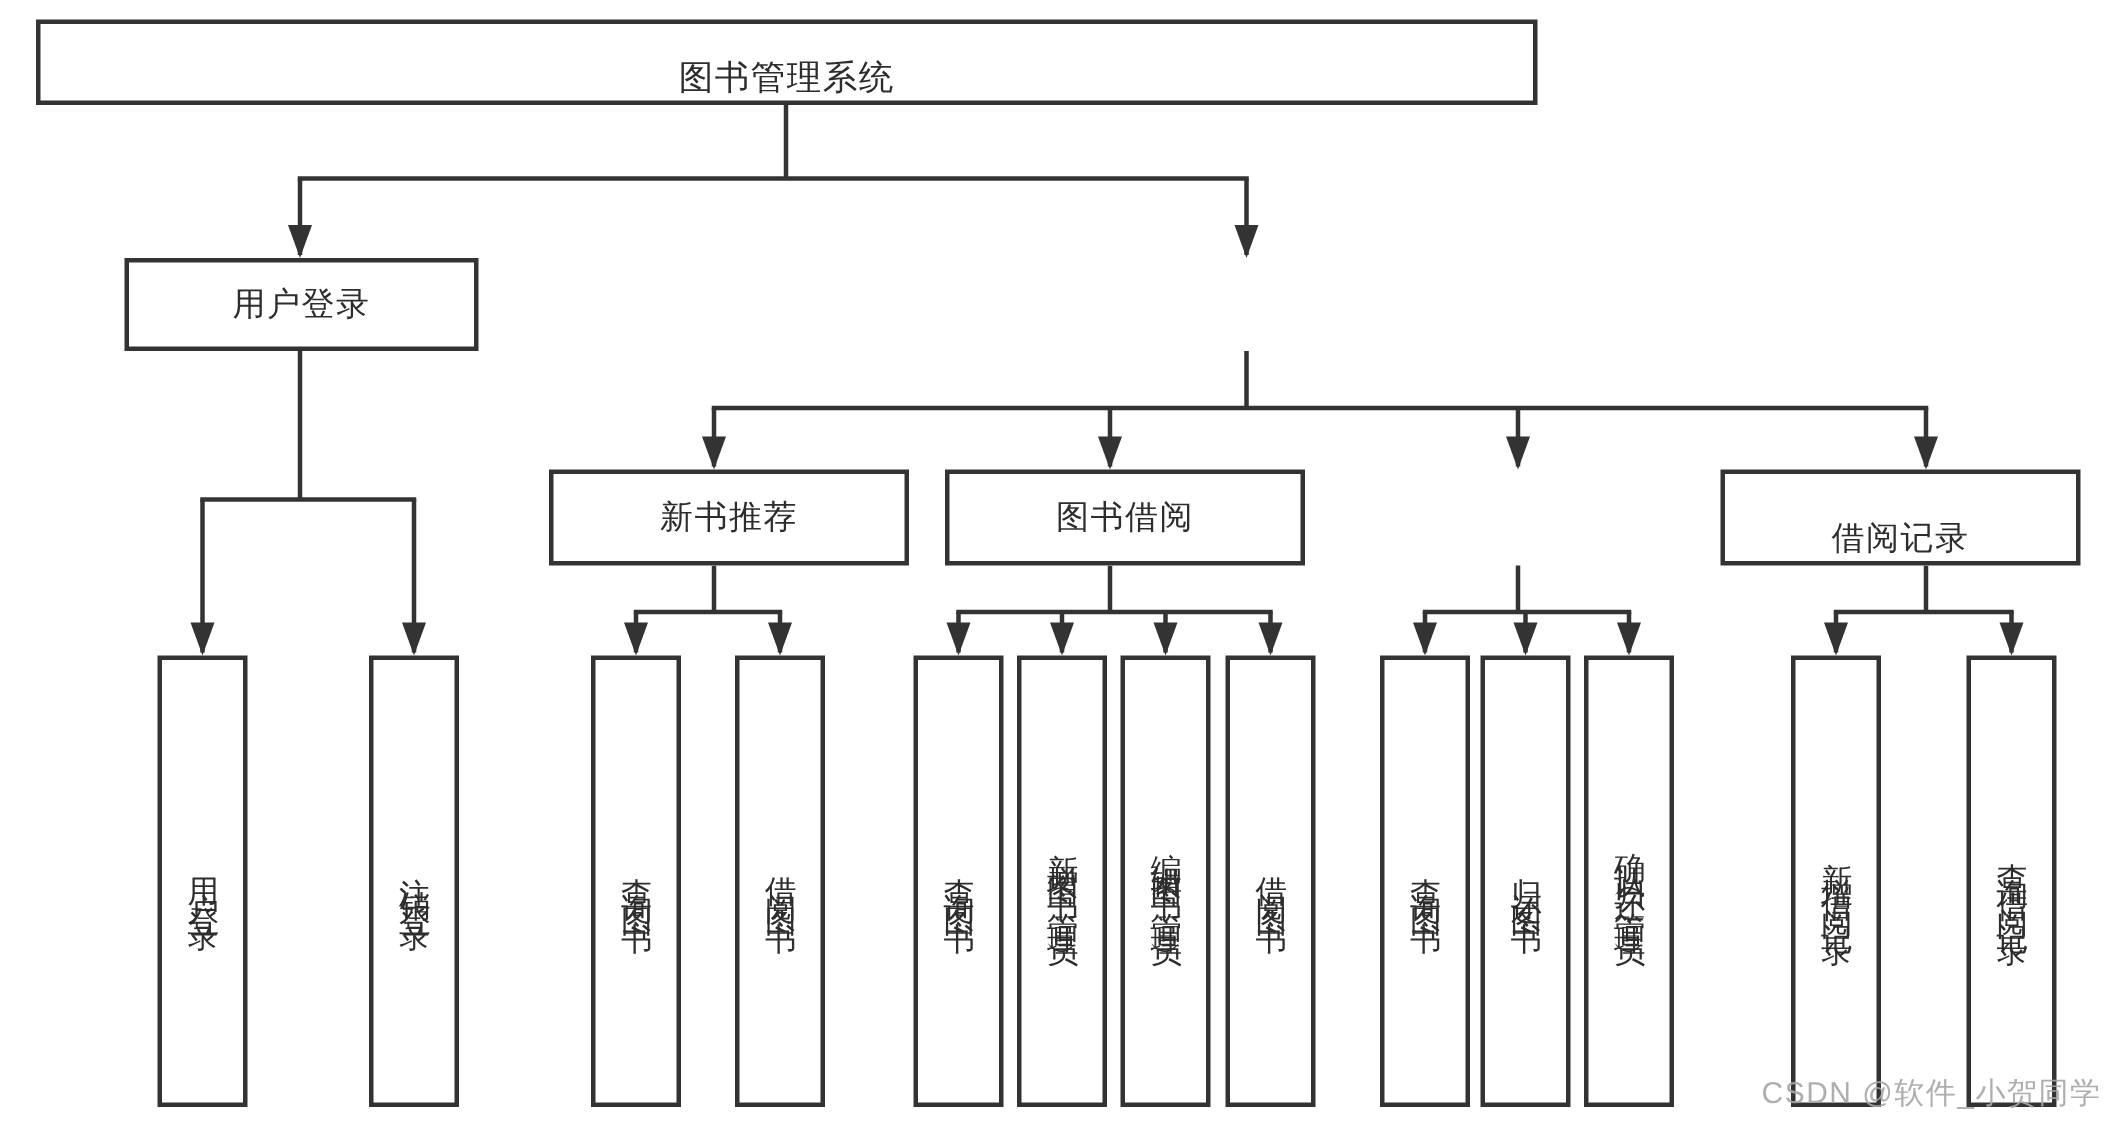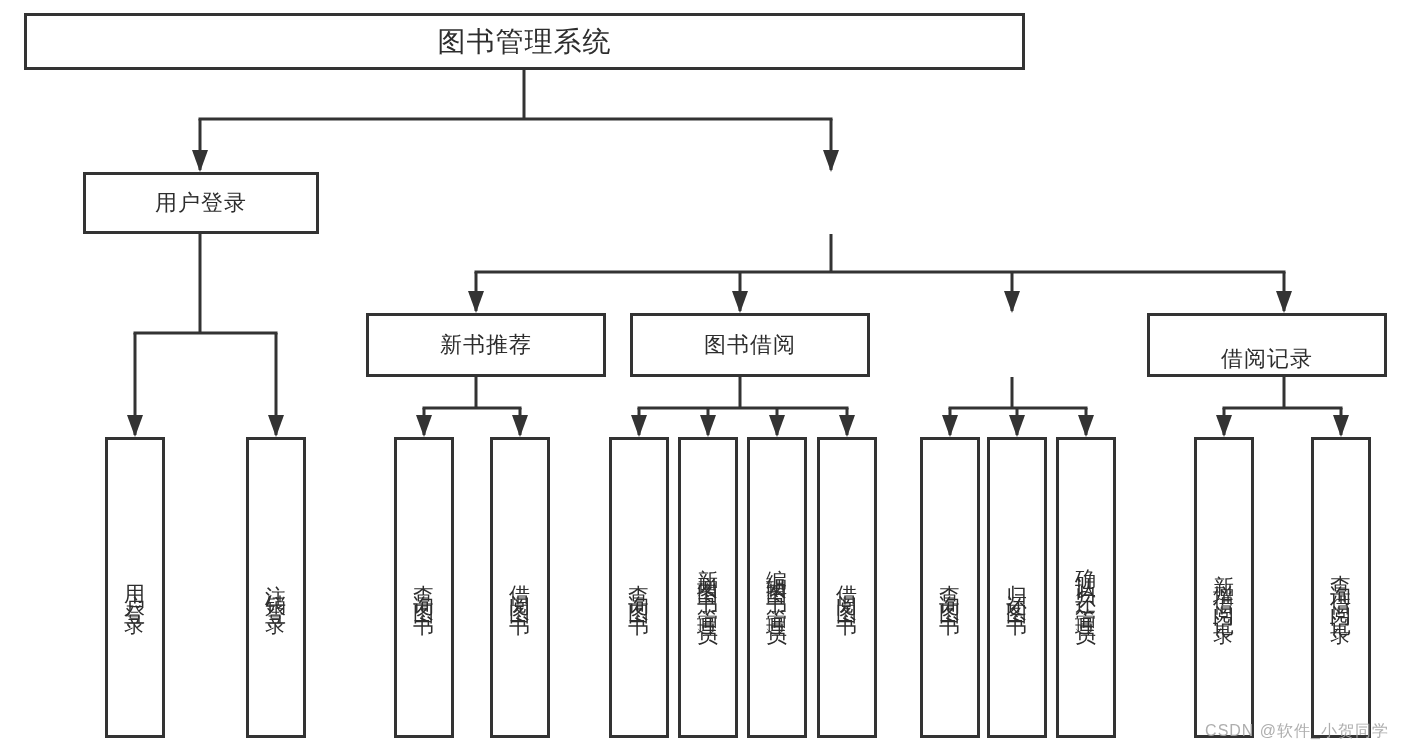--- a/index.html
+++ b/index.html
@@ -13,38 +13,38 @@
   svg.wires { position:absolute; left:0; top:0; width:1405px; height:747px; }
   .box {
     position:absolute;
     box-sizing:border-box;
     background:#ffffff;
     border:3px solid #333333;
     display:flex; align-items:center; justify-content:center;
     color:#2d2d2d;
   }
   .hbox { font-size:22px; letter-spacing:1px; }
-  .root-box { font-size:28px; }
+  .root-box { font-size:23px;align-items:flex-end; }
   .vbox { font-size:21px; }
   .vbox span {
     writing-mode:vertical-rl;
     text-orientation:mixed;
     letter-spacing:10px;
     line-height:1;
     white-space:nowrap;
   }
   .vbox.dense span { letter-spacing:8px; }
   
   .lvl2 { top:172px; height:62px; width:236px; }
   .lvl3 { top:313px; height:64px; width:240px; }
   .lvl4 { top:437px; height:301px; width:60px; }
   .watermark {
     position:absolute;
-    right:16px; bottom:5px;
-    font-size:16px;
+    right:4px; bottom:5px;
+    font-size:20px;
     color:rgba(165,165,165,0.9);
     letter-spacing:1px;
     z-index:5;
   }
 </style>
 </head>
 <body>
 
 <div class="stage">
 

